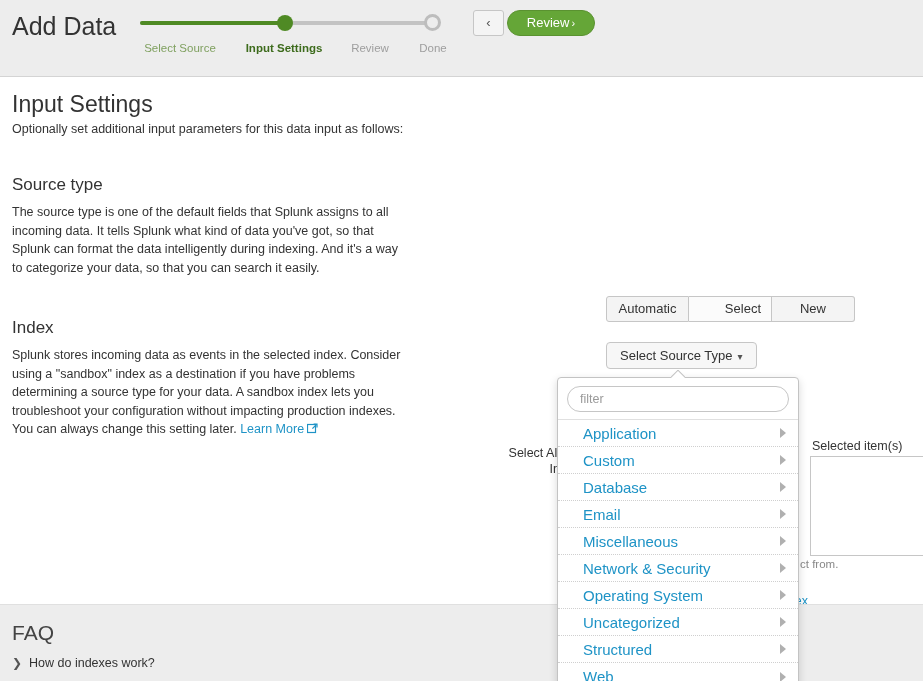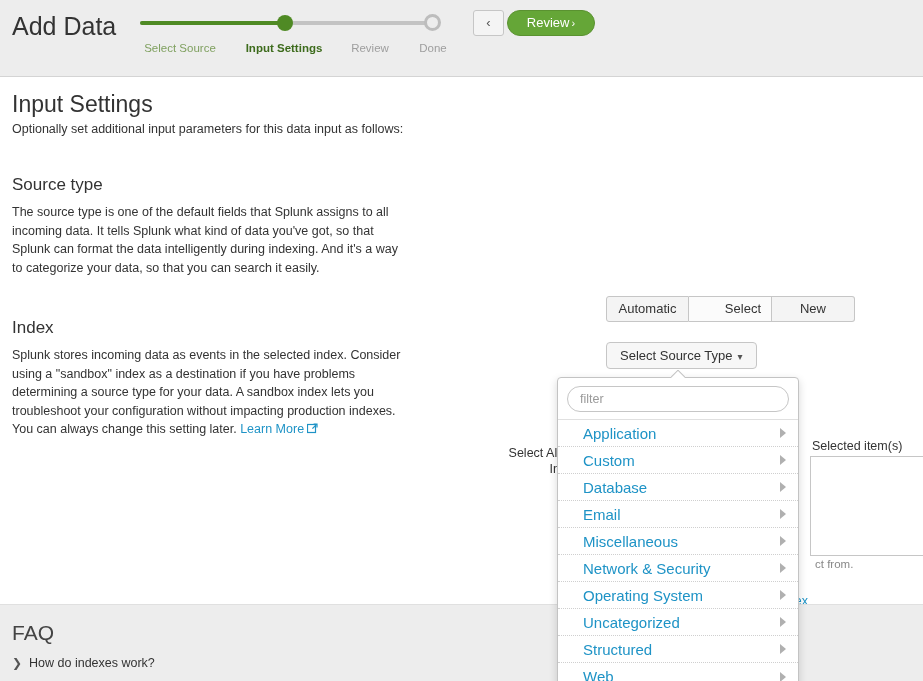--- a/index.html
+++ b/index.html
@@ -109,21 +109,21 @@
     position: absolute; font-size: 12.5px; color: #333; text-align: right;
   }
   .sel-items-label {
     position: absolute; left: 812px; top: 362px; font-size: 12.5px; color: #333;
   }
   .sel-items-box {
     position: absolute; left: 810px; top: 379px; width: 130px; height: 100px;
     border: 1px solid #c6c6c6; background: #fff;
   }
   .bg-hint {
-    position: absolute; left: 800px; top: 481px; font-size: 11.5px; color: #888; margin-left: 15px;
+    position: absolute; left: 800px; top: 481px; font-size: 11.5px; color: #888;
   }
   .bg-link {
     position: absolute; left: 792px; top: 517px; font-size: 12.5px; color: #1e93c6;
   }
 
   
   .popup {
     position: absolute; left: 557px; top: 300px; width: 242px;
     background: #fff; border: 1px solid #c3c3c3; border-radius: 4px;
     box-shadow: 0 3px 8px rgba(0,0,0,0.16);

